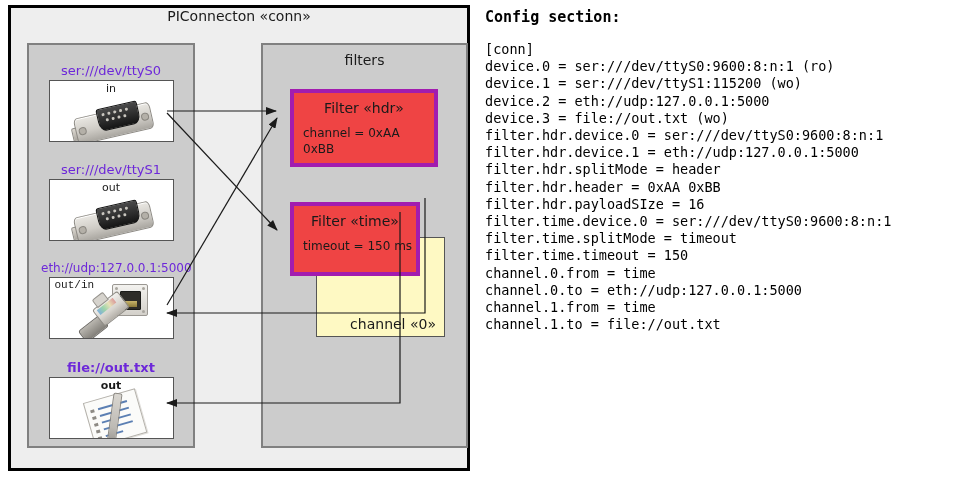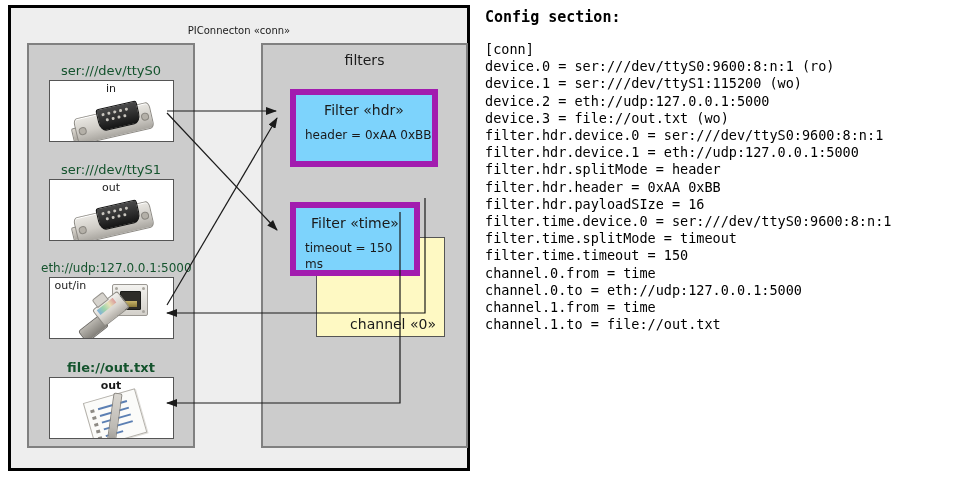--- a/index.html
+++ b/index.html
@@ -26,24 +26,24 @@
     position: absolute;
     left: 8px; top: 5px;
     width: 462px; height: 466px;
     background: #eeeeee;
     border: 3px solid #000000;
     box-sizing: border-box;
   }
 
   .outer-title {
     position: absolute;
-    left: 0; top: 17px;
+    left: 0; top: 0;
     width: 100%;
     text-align: center;
-    font-size: 10px;
+    font-size: 14px;
     color: #1a1a1a;
   }
 
   .group-box {
     position: absolute;
     background: #cccccc;
     border: 2px solid #808080;
     box-sizing: border-box;
   }
 
@@ -68,21 +68,21 @@
 
   
   .device {
     position: absolute;
     left: 12px;
     width: 140px;
   }
   .device-label {
     text-align: center;
     font-size: 13px;
-    color: #14532d;
+    color: #6d28d9;
     margin-bottom: 2px;
     white-space: nowrap;
   }
   .device-box {
     position: relative;
     width: 125px;
     margin: 0 auto;
     height: 62px;
     background: #ffffff;
     border: 1px solid #555555;
@@ -96,20 +96,21 @@
     text-align: center;
     font-size: 11px;
     color: #1a1a1a;
     z-index: 3;
     pointer-events: none;
   }
   .device-dir.left-align {
     text-align: left;
     padding-left: 5px;
     width: auto;
+    font-family: Liberation Mono, monospace;
   }
   .icon-art {
     position: absolute;
   }
 
   
   .serial-icon {
     left: 20px; top: 18px;
     width: 86px; height: 42px;
     transform: rotate(-13deg);
@@ -267,22 +268,22 @@
     left: -1px; bottom: -8px;
     width: 0; height: 0;
     border-left: 4px solid transparent;
     border-right: 4px solid transparent;
     border-top: 9px solid #6d6a65;
   }
 
   
   .filter-box {
     position: absolute;
-    background: #7dd3fc;
-    border: 6px solid #a21caf;
+    background: #ef4444;
+    border: 4px solid #a21caf;
     box-sizing: border-box;
   }
   .filter-title {
     text-align: center;
     font-size: 14px;
     color: #1a1a1a;
     margin-top: 7px;
   }
   .filter-attrs {
     margin-top: 9px;
@@ -468,21 +469,21 @@
     <div class="group-box" id="filters-group">
       <div class="group-title">filters</div>
 
       <div class="channel-box" id="channel-0">
         <div class="channel-label">channel «0»</div>
       </div>
 
       <div class="filter-box" id="filter-hdr">
         <div class="filter-title">Filter «hdr»</div>
         <div class="filter-attrs">
-          <div>header = 0xAA 0xBB</div>
+          <div>channel = 0xAA 0xBB</div>
         </div>
       </div>
 
       <div class="filter-box" id="filter-time">
         <div class="filter-title">Filter «time»</div>
         <div class="filter-attrs">
           <div>timeout = 150 ms</div>
         </div>
       </div>
     </div>

